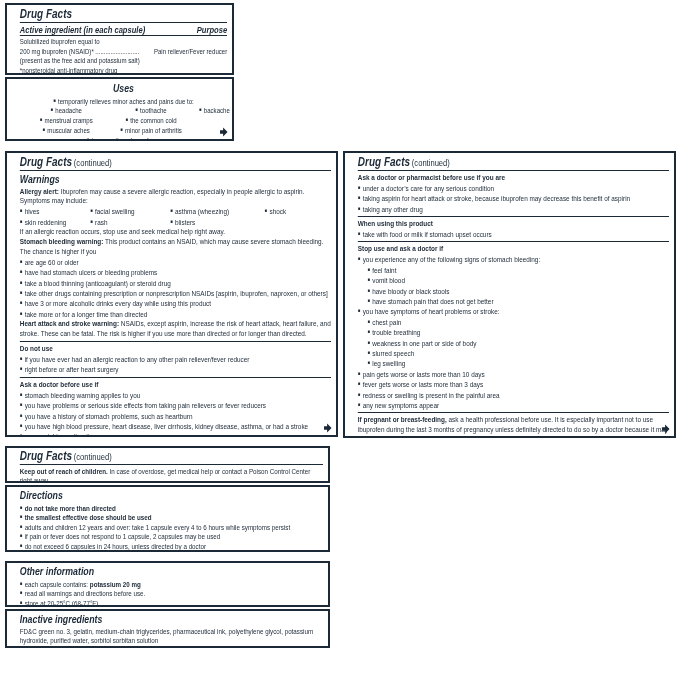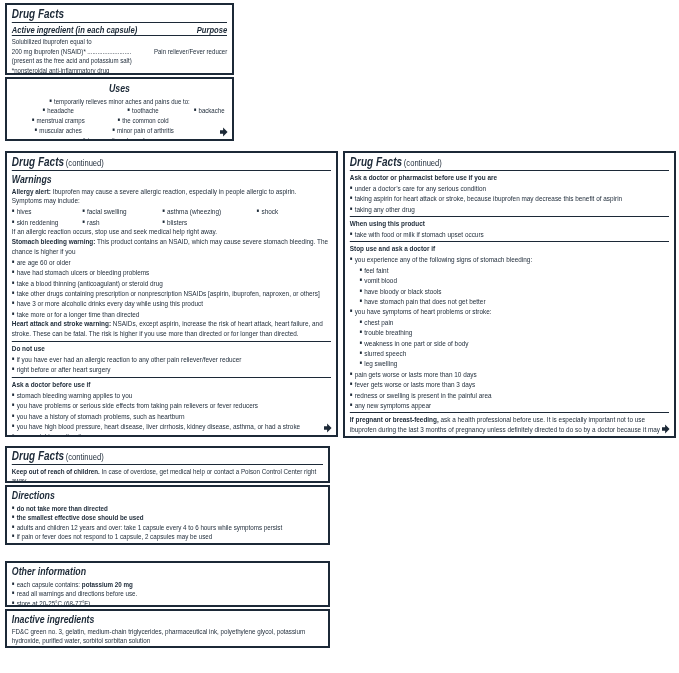--- a/index.html
+++ b/index.html
@@ -1,19 +1,19 @@
 <!DOCTYPE html>
 <html><head>
 <meta charset="utf-8">
 <style>
   html,body{margin:0;padding:0;background:#ffffff;}
   #stage{position:relative;width:679px;height:673px;background:#ffffff;
          font-family:"Liberation Sans",sans-serif;color:#1c2937;}
   .box{position:absolute;background:#fff;border:2px solid #1c2937;box-sizing:border-box;
-       overflow:hidden;}
+       overflow:hidden;padding-left:8px;}
   
   .cw{width:125%;transform:scaleX(0.8);transform-origin:0 0;box-sizing:border-box;
       padding:2px 6px;font-size:8px;line-height:9.9px;}
   #boxA1 .cw,#boxA2 .cw{font-size:7.6px;line-height:9.4px;}
   #boxD1 .cw,#boxD2 .cw,#boxD3 .cw,#boxD4 .cw,#boxD5 .cw{font-size:7.8px;line-height:9.1px;padding:1px 6px;}
   .hdr{border-bottom:1.5px solid #1c2937;padding-bottom:1px;margin-bottom:2px;}
   .hdr .t{font-style:italic;font-weight:bold;font-size:12.5px;line-height:14px;}
   .hdr .c{font-size:9.5px;}
   .sh{font-style:italic;font-weight:bold;font-size:11px;line-height:12.5px;margin:1px 0 1px 0;}
   .rh{font-weight:bold;display:block;}
@@ -32,21 +32,21 @@
   .dots{flex:1;overflow:hidden;white-space:nowrap;padding:0 2px;}
   .arrow{position:absolute;right:4px;bottom:2px;line-height:0;}
   .arrow svg{fill:#1c2937;}
   .inline-h{font-style:italic;font-weight:bold;font-size:11px;margin-right:4px;}
   
   #boxA1{left:5px;top:3px;width:229px;height:72px;}
   #boxA2{left:5px;top:77px;width:229px;height:64px;text-align:center;}
   #boxB {left:5px;top:151px;width:333px;height:286px;}
   #boxC {left:343px;top:151px;width:333px;height:287px;}
   #boxD1{left:5px;top:446px;width:325px;height:37px;}
-  #boxD2{left:5px;top:485px;width:325px;height:60px;}
+  #boxD2{left:5px;top:485px;width:325px;height:67px;}
   #boxD3{left:5px;top:561px;width:325px;height:46px;}
   #boxD4{left:5px;top:609px;width:325px;height:39px;}
   #boxD5{left:5px;top:650px;width:325px;height:21px;}
 </style>
 </head>
 <body>
 
 <div id="stage">
 
   <section class="box" id="boxA1">

